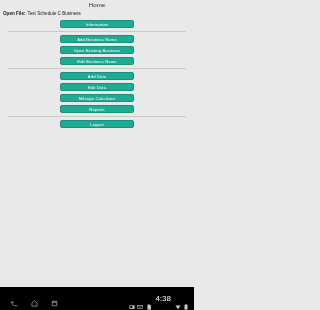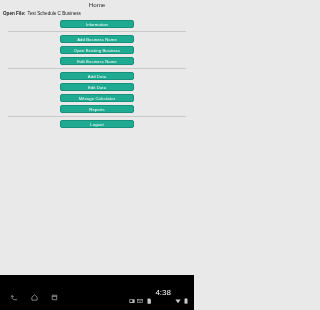--- a/index.html
+++ b/index.html
@@ -80,21 +80,21 @@
     overflow: hidden;
     white-space: nowrap;
   }
 
   
   .navbar {
     position: absolute;
     left: 0;
     bottom: 0;
     width: 194px;
-    height: 35px;
+    height: 23px;
     background: #000000;
     display: flex;
     align-items: center;
   }
   .nav-left {
     display: flex;
     align-items: center;
     gap: 11px;
     padding-left: 10px;
     flex: 0 0 auto;

